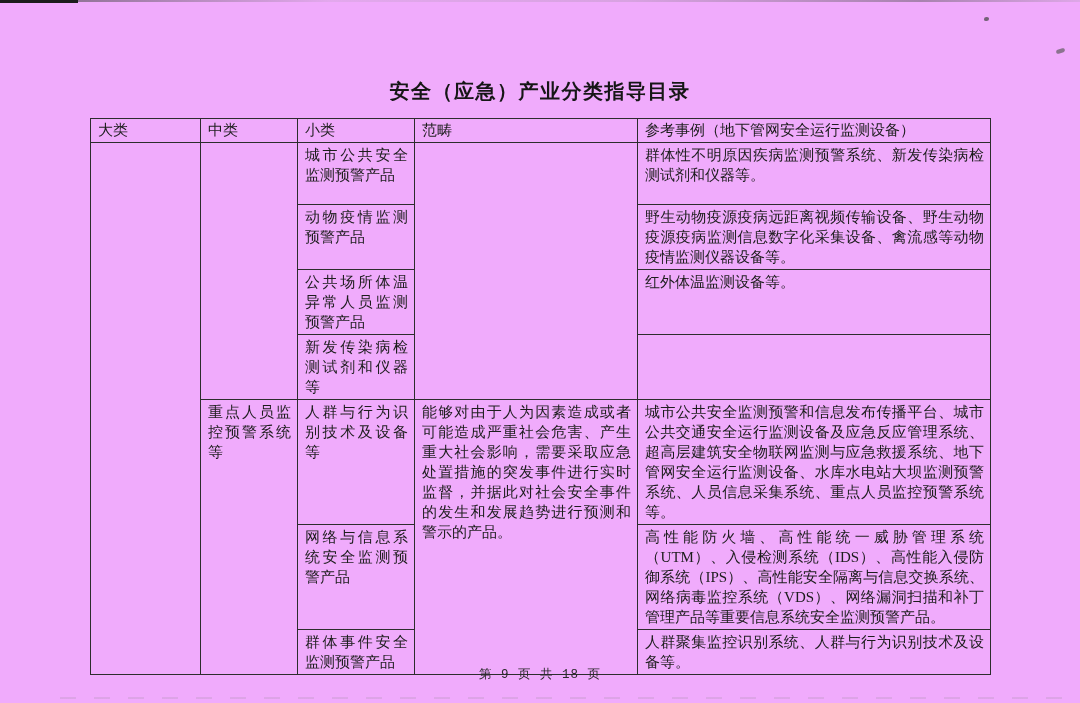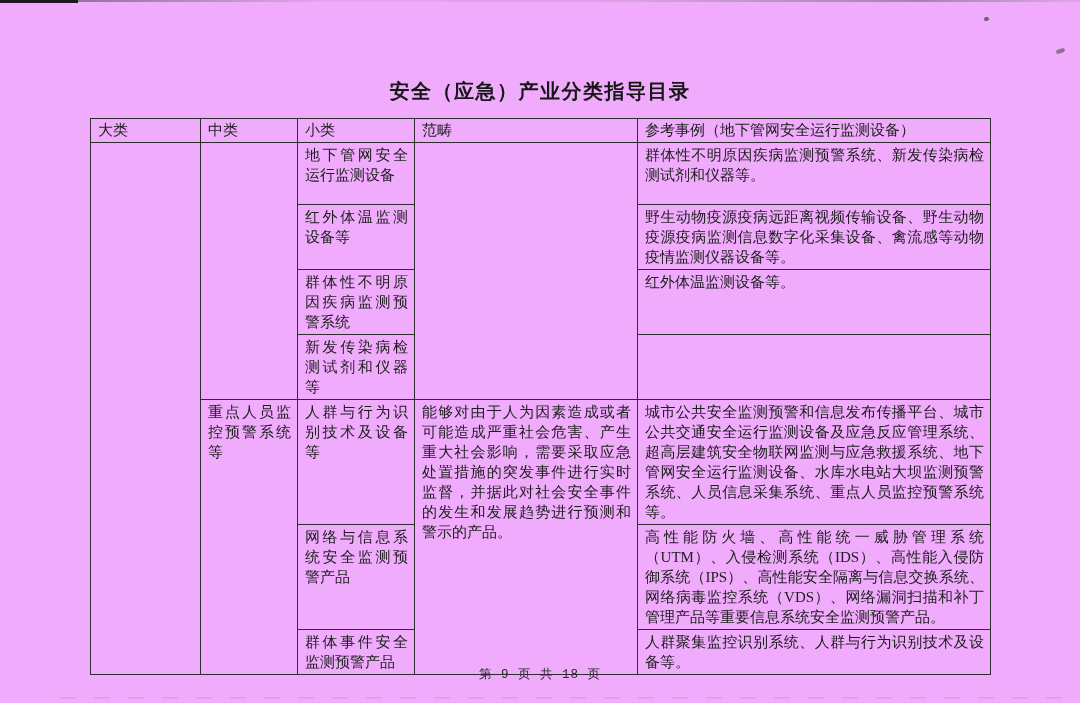--- a/index.html
+++ b/index.html
@@ -107,30 +107,30 @@
         <th>中类</th>
         <th>小类</th>
         <th>范畴</th>
         <th>参考事例（地下管网安全运行监测设备）</th>
       </tr>
     </thead>
     <tbody>
       <tr class="r1">
         <td rowspan="7"></td>
         <td rowspan="4"></td>
-        <td>地下管网安全运行监测设备</td>
+        <td>城市公共安全监测预警产品</td>
         <td rowspan="4"></td>
         <td>群体性不明原因疾病监测预警系统、新发传染病检测试剂和仪器等。</td>
       </tr>
       <tr class="r2">
-        <td>红外体温监测设备等</td>
+        <td>动物疫情监测预警产品</td>
         <td>野生动物疫源疫病远距离视频传输设备、野生动物疫源疫病监测信息数字化采集设备、禽流感等动物疫情监测仪器设备等。</td>
       </tr>
       <tr class="r3">
-        <td>群体性不明原因疾病监测预警系统</td>
+        <td>公共场所体温异常人员监测预警产品</td>
         <td>红外体温监测设备等。</td>
       </tr>
       <tr class="r4">
         <td>新发传染病检测试剂和仪器等</td>
         <td></td>
       </tr>
       <tr class="r5">
         <td rowspan="3">重点人员监控预警系统等</td>
         <td>人群与行为识别技术及设备等</td>
         <td rowspan="3">能够对由于人为因素造成或者可能造成严重社会危害、产生重大社会影响，需要采取应急处置措施的突发事件进行实时监督，并据此对社会安全事件的发生和发展趋势进行预测和警示的产品。</td>

